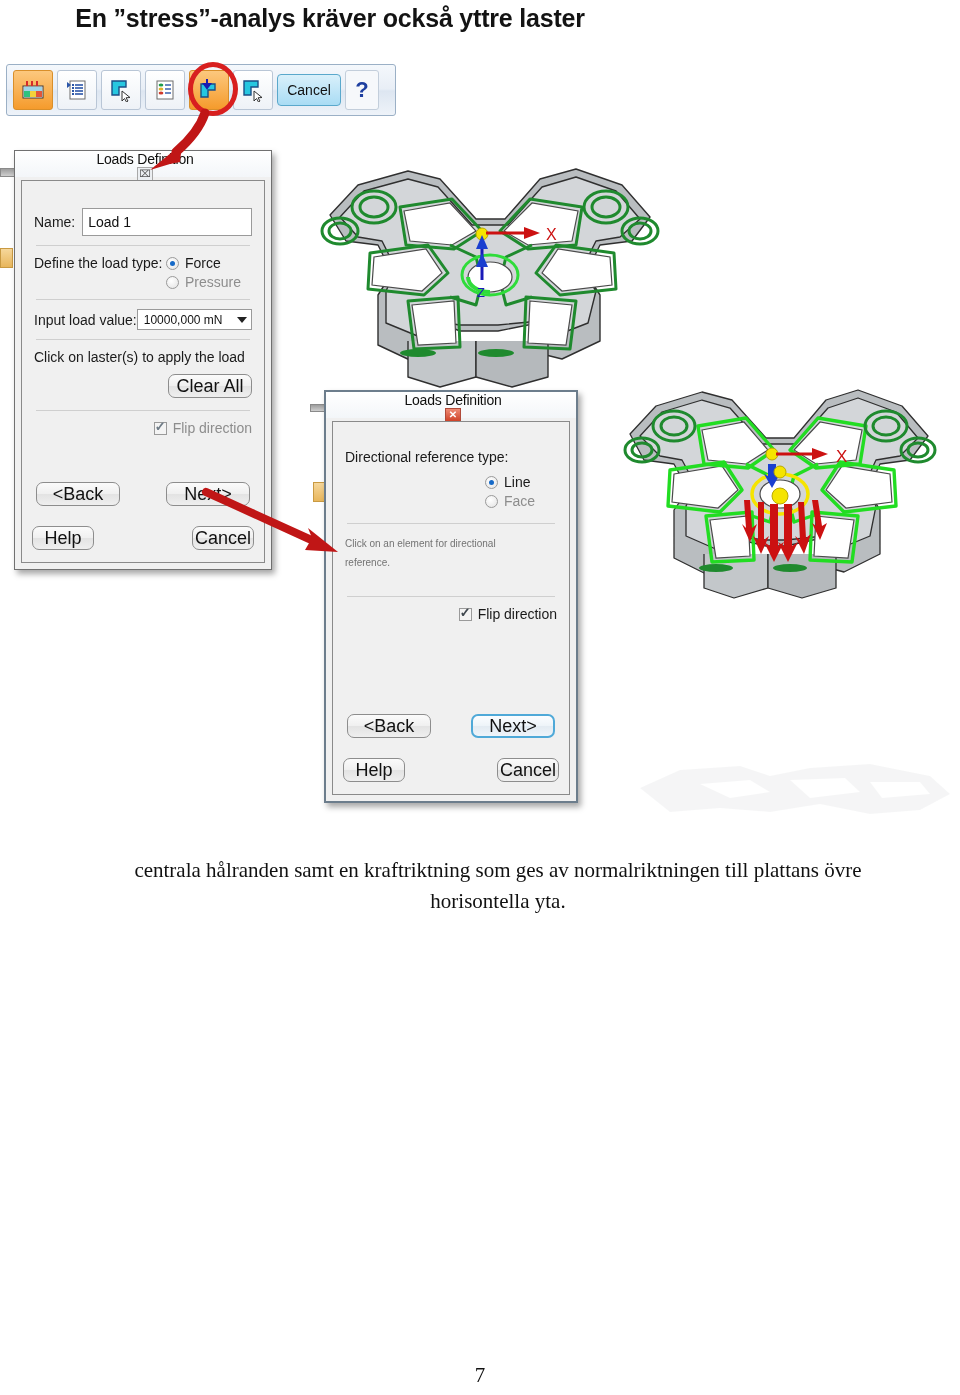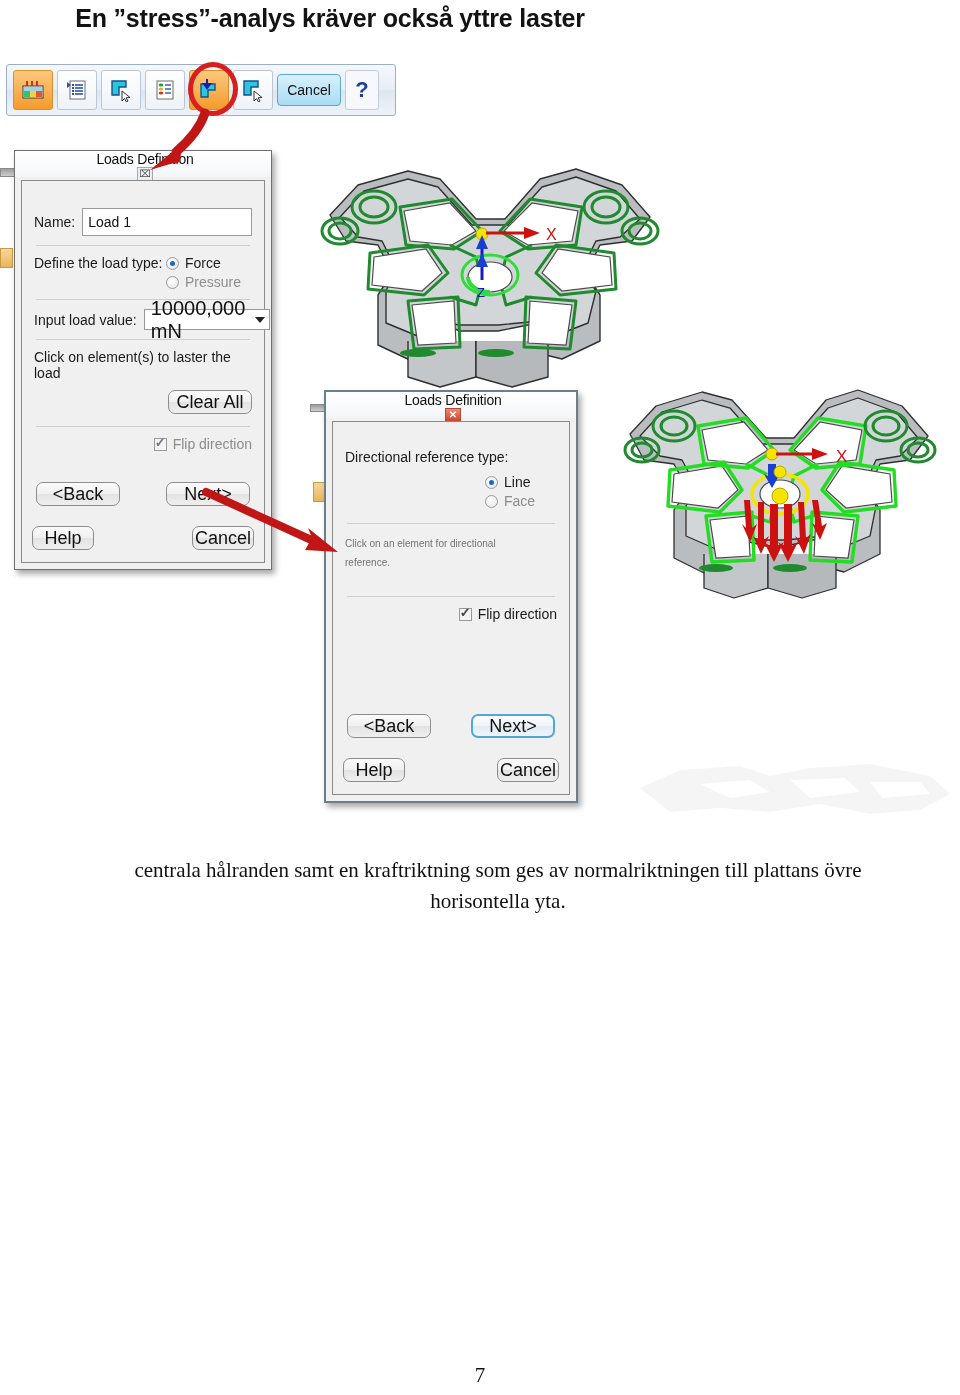--- a/index.html
+++ b/index.html
@@ -82,22 +82,22 @@
   }
   .row{display:flex;align-items:center;font-size:14px;color:#1a1a1a;}
   .sep{height:1px;background:#cfcfcf;margin:9px 2px;}
   .lbl{white-space:nowrap;}
   .txtbox{
     flex:1;height:28px;background:#fff;border:1px solid #9a9a9a;
     margin-left:7px;padding:1px 5px;font-size:14px;color:#111;
     display:flex;align-items:center;box-sizing:border-box;
   }
   .combo{
-    height:21px;background:#fff;border:1px solid #9a9a9a;margin-left:7px;
-    padding:1px 4px 1px 6px;font-size:20px;color:#111;
+    height:21px;background:#fff;border:1px solid #9a9a9a;
+    padding:1px 4px 1px 6px;font-size:12px;color:#111;
     display:flex;align-items:center;justify-content:space-between;gap:10px;
     box-sizing:border-box;flex:1;
   }
   .caret{width:0;height:0;border-left:5px solid transparent;border-right:5px solid transparent;border-top:6px solid #222;}
   .radio{
     width:13px;height:13px;border-radius:50%;border:1px solid #9a9a9a;
     background:radial-gradient(circle at 40% 35%,#ffffff,#e2e2e2);
     display:inline-block;position:relative;box-sizing:border-box;margin-right:6px;
   }
   .radio.on::after{
@@ -431,21 +431,21 @@
       <span class="lbl">Input load value:</span>
       <span class="combo">
         <span>10000,000 mN</span>
         <span class="caret"></span>
       </span>
     </div>
 
     <div class="sep"></div>
 
     <div class="row" style="margin-bottom:9px;">
-      <span>Click on element(s) to laster the load</span>
+      <span>Click on laster(s) to apply the load</span>
     </div>
 
     <div class="row" style="justify-content:flex-end;">
       <span class="btn">Clear All</span>
     </div>
 
     <div class="sep" style="margin-top:12px;"></div>
 
     <div class="row" style="justify-content:flex-end;">
       <span class="row">

